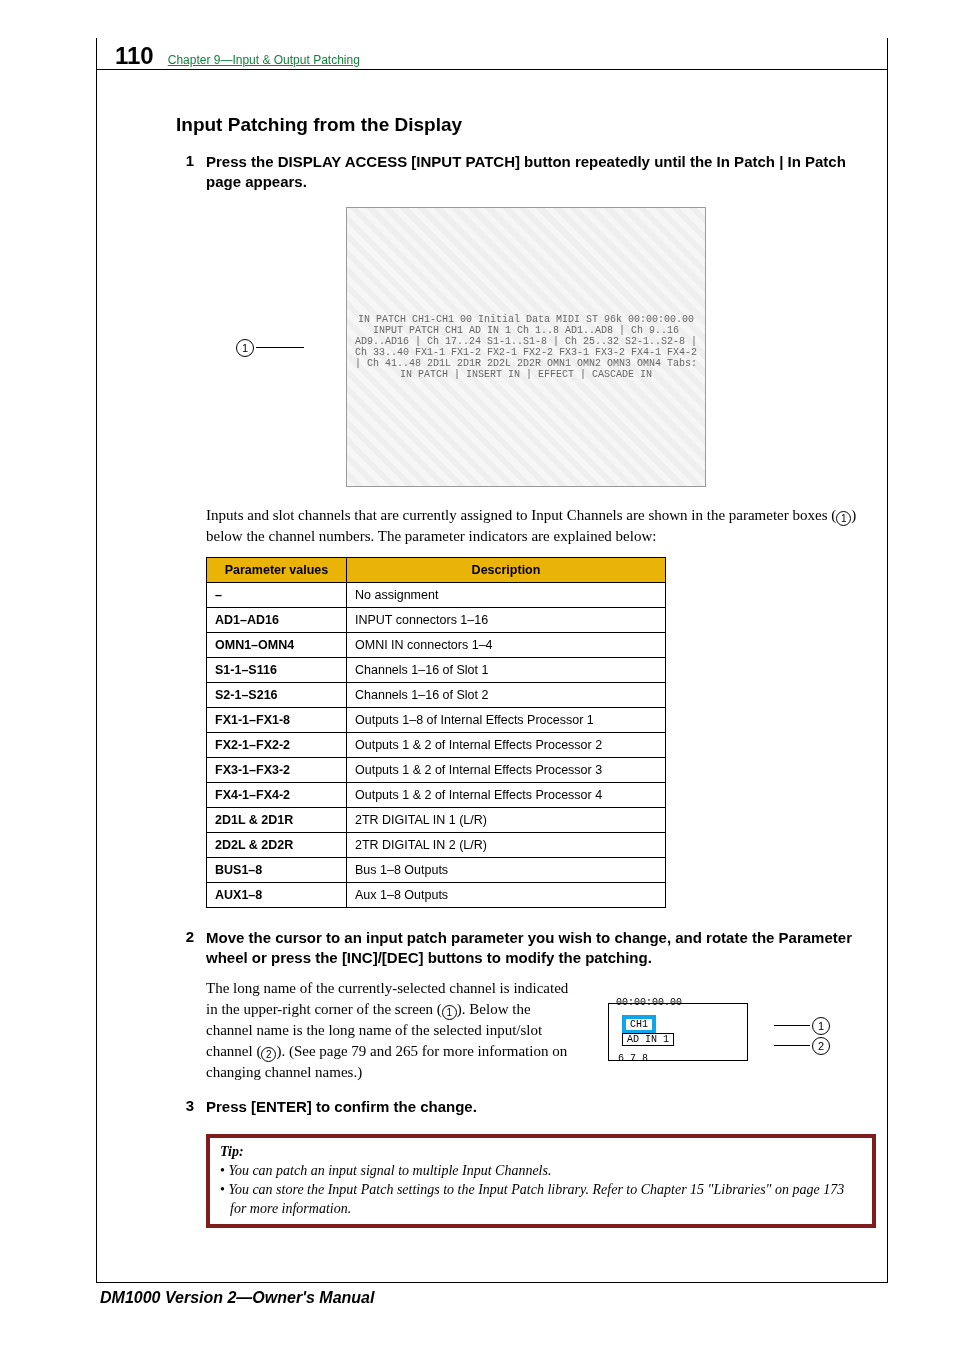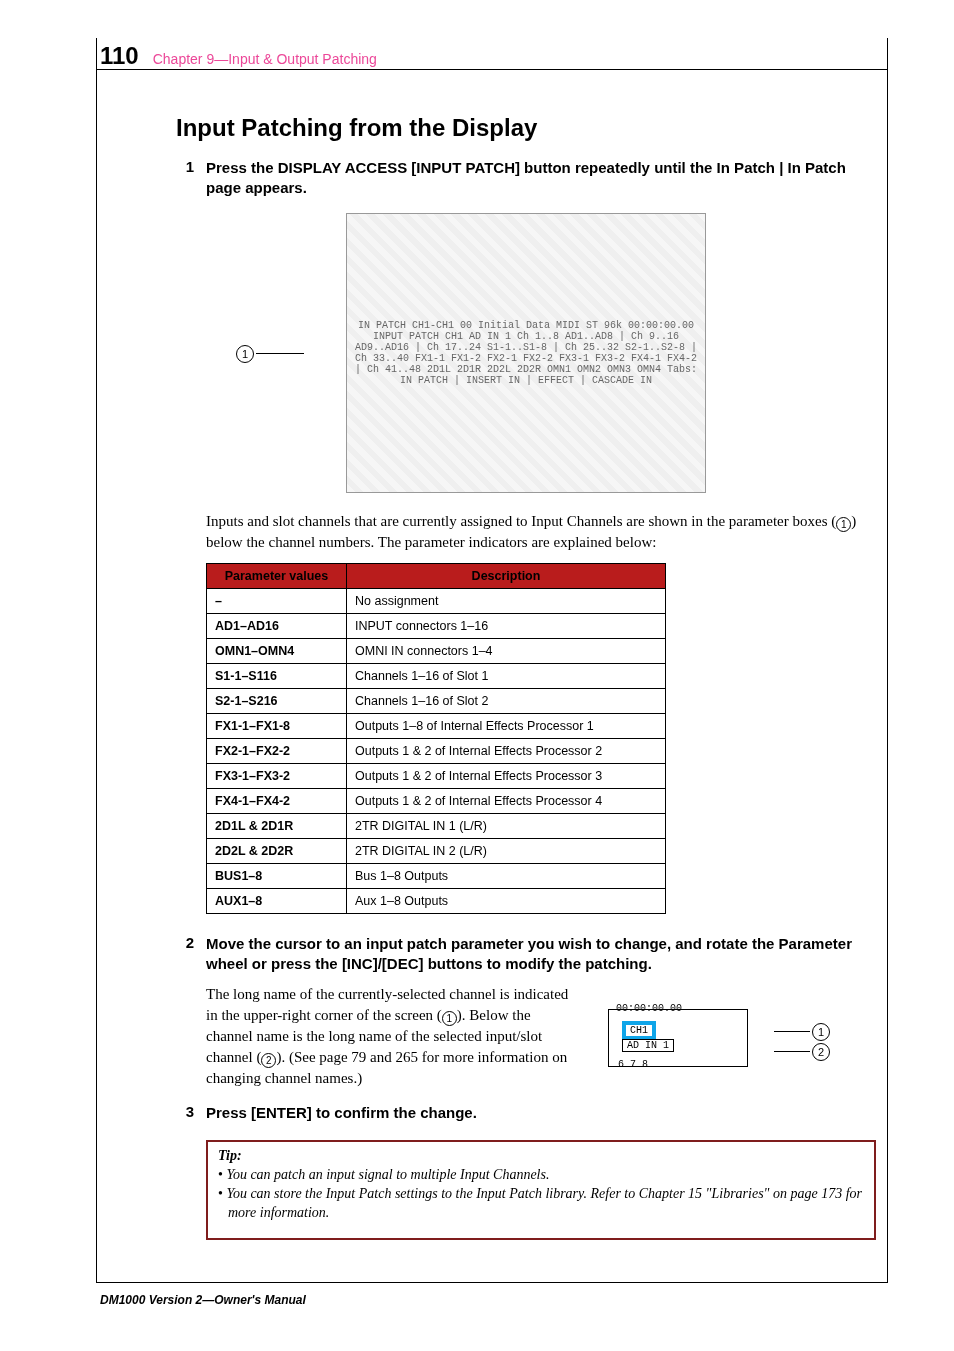--- a/index.html
+++ b/index.html
@@ -24,34 +24,34 @@
     position: absolute;
     left: 96px; right: 66px; top: 69px;
     border-top: 1px solid #000;
   }
   .header {
     position: absolute;
     left: 96px; right: 66px; top: 42px;
     display: flex;
     align-items: baseline;
     gap: 14px;
-    padding-left: 4px;
+    padding-left: 19px;
   }
   .pgnum { font-weight: bold; font-size: 24px; font-family: Arial, Helvetica, sans-serif; }
-  .chapline { font-size: 14px; color: #ec4899; font-family: Arial, Helvetica, sans-serif; }
+  .chapline { font-size: 12px; color: #15803d; font-family: Arial, Helvetica, sans-serif; text-decoration: underline; }
   .content {
     position: absolute;
     left: 176px;
     right: 78px;
     top: 114px;
   }
   h1.title {
     font-family: Arial, Helvetica, sans-serif;
     font-weight: bold;
-    font-size: 24px;
+    font-size: 19px;
     margin-bottom: 16px;
   }
   .step { display: flex; gap: 12px; margin-bottom: 10px; }
   .step-num {
     font-family: Arial, Helvetica, sans-serif;
     font-weight: bold;
     font-size: 15px;
     width: 18px;
     text-align: right;
     flex-shrink: 0;
@@ -98,55 +98,55 @@
     width: 460px;
     font-family: Arial, Helvetica, sans-serif;
   }
   table.ptable th, table.ptable td {
     border: 1px solid #000;
     padding: 5px 8px;
     font-size: 12.5px;
     text-align: left;
     vertical-align: middle;
   }
-  table.ptable th { font-weight: bold; text-align:center; background:#b91c1c; }
+  table.ptable th { font-weight: bold; text-align:center; background:#eab308; }
   table.ptable td.pv { font-weight: bold; width: 140px; }
   .step2-text {
     font-size:15px; line-height:1.38;
     margin-left:30px;
     width: 370px;
   }
   .step2-row { display:flex; gap: 24px; align-items:flex-end; margin-bottom: 14px;}
   .minifig {
     width: 230px; height: 86px;
     position: relative;
     font-family:"Courier New", monospace;
     font-size:10px;
   }
   .minifig .box1 { position:absolute; left:8px; top:6px; width:140px; height:58px; border:1px solid #000;}
   .minifig .lbl { position:absolute; font-size:10px;}
   .minifig .call { position:absolute; right:0; display:flex; align-items:center;}
   .minifig .call .ln2 { width:36px; border-top:1px solid #000; margin-right:2px;}
   .tipbox {
-    border:2px solid #7f1d1d;
+    border:4px solid #7f1d1d;
     margin: 17px 0 0 30px;
-    padding: 6px 10px 15px 10px;
+    padding: 6px 10px 5px 10px;
     font-size: 14px;
   }
   .tipbox .tiplabel { font-weight:bold; font-style:italic; }
   .tipbox ul { list-style: none; margin-top:2px;}
   .tipbox li { font-style: italic; line-height:1.35; text-indent:-10px; padding-left:10px;}
   .tipbox li::before { content:"• "; font-style:normal;}
   .footer {
     position:absolute;
     left: 100px;
     bottom: 44px;
     font-style: italic;
     font-weight: bold;
-    font-size: 12px;
+    font-size: 16px;
     font-family: Arial, Helvetica, sans-serif;
   }
   .inline-circ {
     display:inline-flex; width:15px; height:15px;
     border:1px solid #000; border-radius:50%;
     align-items:center; justify-content:center;
     font-size:10px; font-family: Arial, sans-serif;
     vertical-align: -2px;
     font-style: normal;
   }

